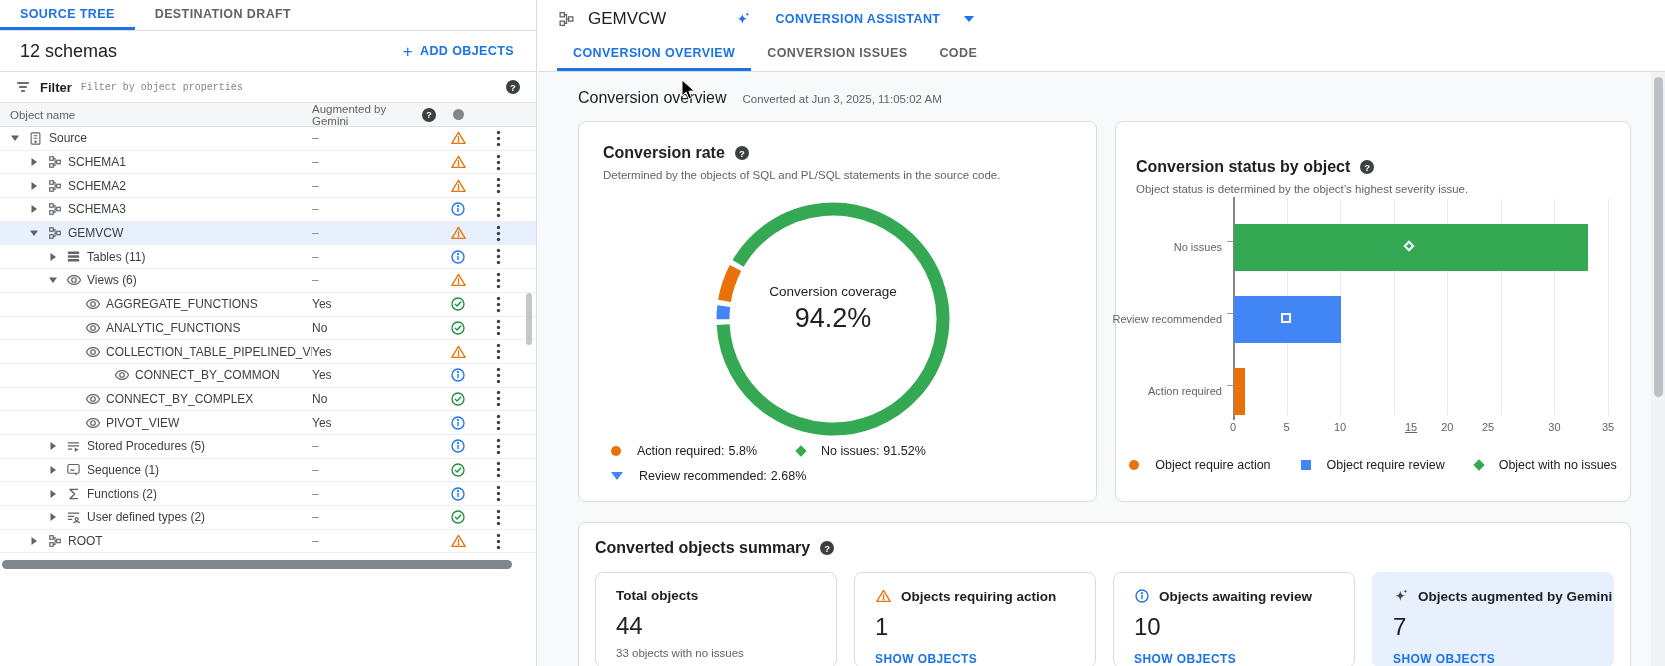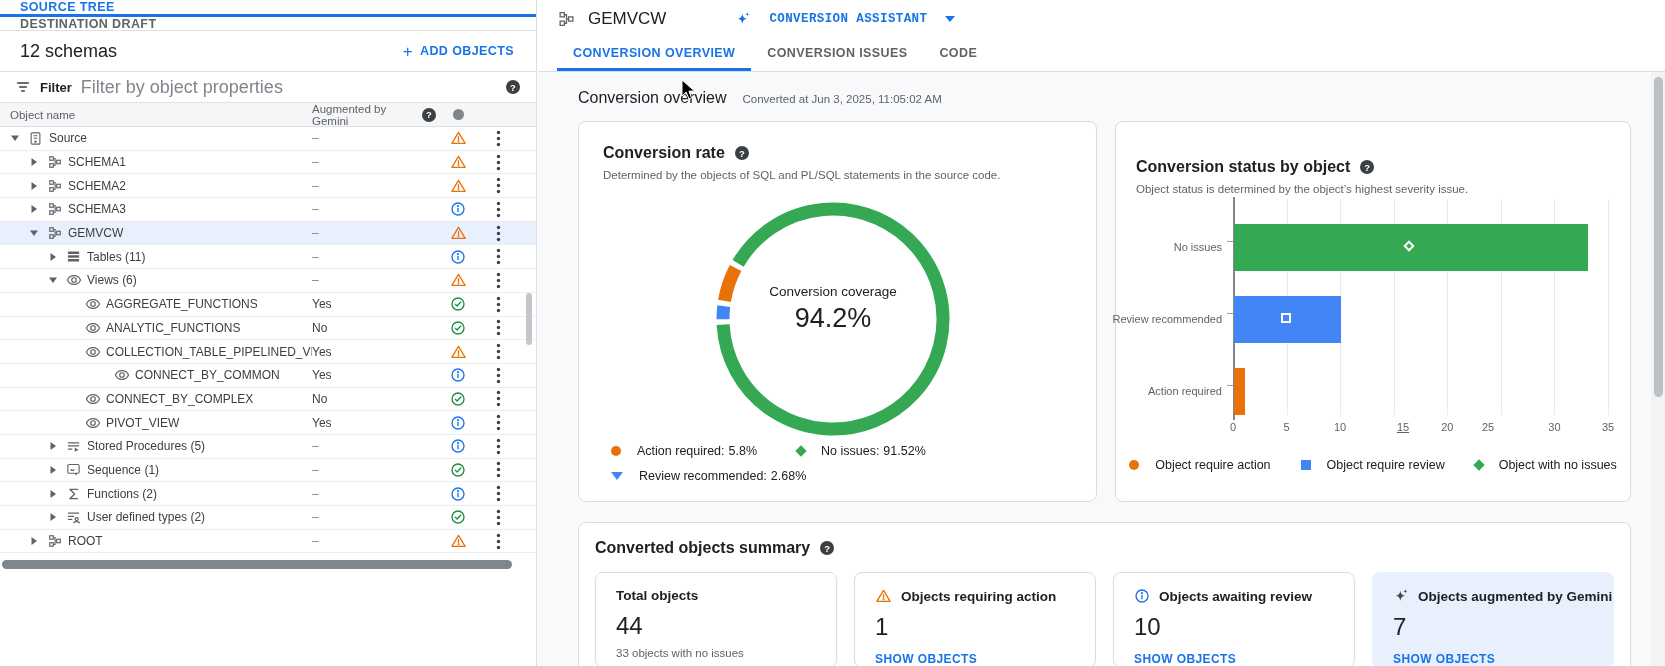--- a/index.html
+++ b/index.html
@@ -3,30 +3,30 @@
 <meta charset="utf-8">
 <style>
   * { box-sizing: border-box; margin: 0; padding: 0; }
   html,body { width:1665px; height:666px; }
   body {
     position: relative; overflow: hidden; background:#fff;
     font-family: "Liberation Sans", sans-serif; color:#202124;
   }
   
   .left-panel { position:absolute; left:0; top:0; width:537px; height:666px; background:#fff; border-right:1px solid #dadce0; }
-  .lp-tabs { height:31px; border-bottom:1px solid #e0e0e0; display:flex;flex-direction:column; }
+  .lp-tabs { height:31px; border-bottom:1px solid #e0e0e0; display:flex; }
   .lp-tab { padding:0 20px; display:flex; align-items:center; font-size:12.5px; font-weight:bold; letter-spacing:.4px; color:#5f6368; border-bottom:3px solid transparent; cursor:pointer; white-space:nowrap; }
   .lp-tab.active { color:#1a73e8; border-bottom-color:#1a73e8; }
   .lp-head { height:41px; display:flex; align-items:center; justify-content:space-between; padding:0 22px 0 20px; border-bottom:1px solid #e0e0e0; }
   .schema-count { font-size:18px; color:#202124; }
   .add-objects { display:flex; align-items:center; gap:7px; background:none; border:none; color:#1a73e8; font-family:inherit; font-size:12.5px; font-weight:bold; letter-spacing:.4px; cursor:pointer; }
   .add-objects .plus { font-size:17px; font-weight:normal; line-height:1; }
   .filter-row { height:31px; border-bottom:1px solid #e0e0e0; display:flex; align-items:center; padding:0 16px 0 14px; gap:9px; }
   .filter-label { font-size:13px; font-weight:bold; color:#202124; }
-  .filter-input { flex:1; border:none; outline:none; font-family:Liberation Sans, sans-serif; font-size:18px; color:#202124; background:transparent; }
+  .filter-input { flex:1; border:none; outline:none; font-family:Liberation Mono, monospace; font-size:10px; color:#202124; background:transparent; }
   .filter-input::placeholder { color:#80868b; }
   .help-dot { width:14px; height:14px; min-width:14px; border-radius:50%; background:#3c4043; color:#fff; font-size:9.5px; font-weight:bold; display:inline-flex; align-items:center; justify-content:center; cursor:pointer; }
   .grid-header { height:24px; background:#f5f6f7; border-bottom:1px solid #e0e0e0; display:flex; align-items:center; font-size:11.5px; color:#5f6368; }
   .c-name { flex:1; padding-left:10px; }
   .c-aug  { width:124px; display:flex; align-items:center; gap:7px; }
   .c-status { width:44px; display:flex; justify-content:center; }
   .c-kebab { width:56px; }
   .status-header-dot { width:11px; height:11px; border-radius:50%; background:#80868b; display:inline-block; }
   .tree { }
   .trow { height:23.7px; display:flex; align-items:center; border-bottom:1px solid #eceef0; font-size:12px; color:#3c4043; cursor:pointer; }
@@ -38,21 +38,21 @@
   .cell-aug.dim { color:#80868b; }
   .cell-status { width:44px; display:flex; justify-content:center; }
   .cell-kebab { width:56px; display:flex; justify-content:flex-start; padding-left:16px; }
   .kebab { display:inline-flex; cursor:pointer; }
   .hscroll { position:absolute; left:2px; top:560px; width:510px; height:9px; background:#7f868c; border-radius:5px; cursor:pointer; }
   .vscroll-left { position:absolute; right:4px; top:293px; width:6px; height:52px; background:#c3c6ca; border-radius:3px; cursor:pointer; }
   
   .right-panel { position:absolute; left:538px; top:0; right:0; height:666px; background:#f8f9fa; }
   .ws-topbar { height:38px; background:#fff; display:flex; align-items:center; padding-left:20px; gap:13px; }
   .ws-title { font-size:17px; font-weight:normal; color:#202124; }
-  .assistant { margin-left:56px; display:flex; align-items:center; gap:18px; background:none; border:none; color:#1a73e8; font-family:Liberation Mono, monospace; font-size:12.5px; font-weight:bold; letter-spacing:.4px; cursor:pointer; }
+  .assistant { margin-left:56px; display:flex; align-items:center; gap:24px; background:none; border:none; color:#1a73e8; font-family:Liberation Sans, sans-serif; font-size:12.5px; font-weight:bold; letter-spacing:.4px; cursor:pointer; }
   .ws-tabs { height:34px; background:#fff; border-bottom:1px solid #dadce0; display:flex; padding-left:19px; }
   .ws-tab { padding:0 16px; display:flex; align-items:center; font-size:12.5px; font-weight:bold; letter-spacing:.4px; color:#5f6368; border-bottom:3px solid transparent; cursor:pointer; }
   .ws-tab.active { color:#1a73e8; border-bottom-color:#1a73e8; }
   .content { padding:16px 34px 0 40px; }
   .overview-head { display:flex; align-items:baseline; gap:16px; margin-bottom:14px; }
   .overview-head h2 { font-size:16px; font-weight:normal; color:#202124; line-height:19px; }
   .converted-at { font-size:11.5px; color:#5f6368; }
   .cards-row { display:flex; gap:18px; }
   .card { background:#fff; border:1px solid #dadce0; border-radius:8px; }
   .card h3 { font-size:16px; font-weight:bold; color:#202124; display:flex; align-items:center; gap:10px; }
@@ -853,21 +853,21 @@
             </div>
             <div class="hbar" style="top: 97px; height: 47px; width: 107.1px; background: rgb(66, 133, 244);">
               <span class="bar-marker-square" style="left:46.6px;top:16.5px"></span>
             </div>
             <div class="hbar" style="top: 169px; height: 47px; width: 10.7px; background: rgb(232, 113, 10);"></div>
           </div>
         <div class="xlabels" id="xlabels">
             <div class="xlab" style="left: 0px;">0</div>
             <div class="xlab" style="left: 53.6px;">5</div>
             <div class="xlab" style="left: 107.1px;">10</div>
-            <div class="xlab" style="left: 170px; text-decoration: underline;">15</div>
+            <div class="xlab" style="left: 178px; text-decoration: underline;">15</div>
             <div class="xlab" style="left: 214.3px;">20</div>
             <div class="xlab" style="left: 255px;">25</div>
             <div class="xlab" style="left: 321.4px;">30</div>
             <div class="xlab" style="left: 375px;">35</div>
           </div>
         <div class="status-legend" id="status-legend">
             <div class="legend-item">
               <span class="m-circle" style="background:#E8710A"></span>
               <span>Object require action</span>
             </div>

